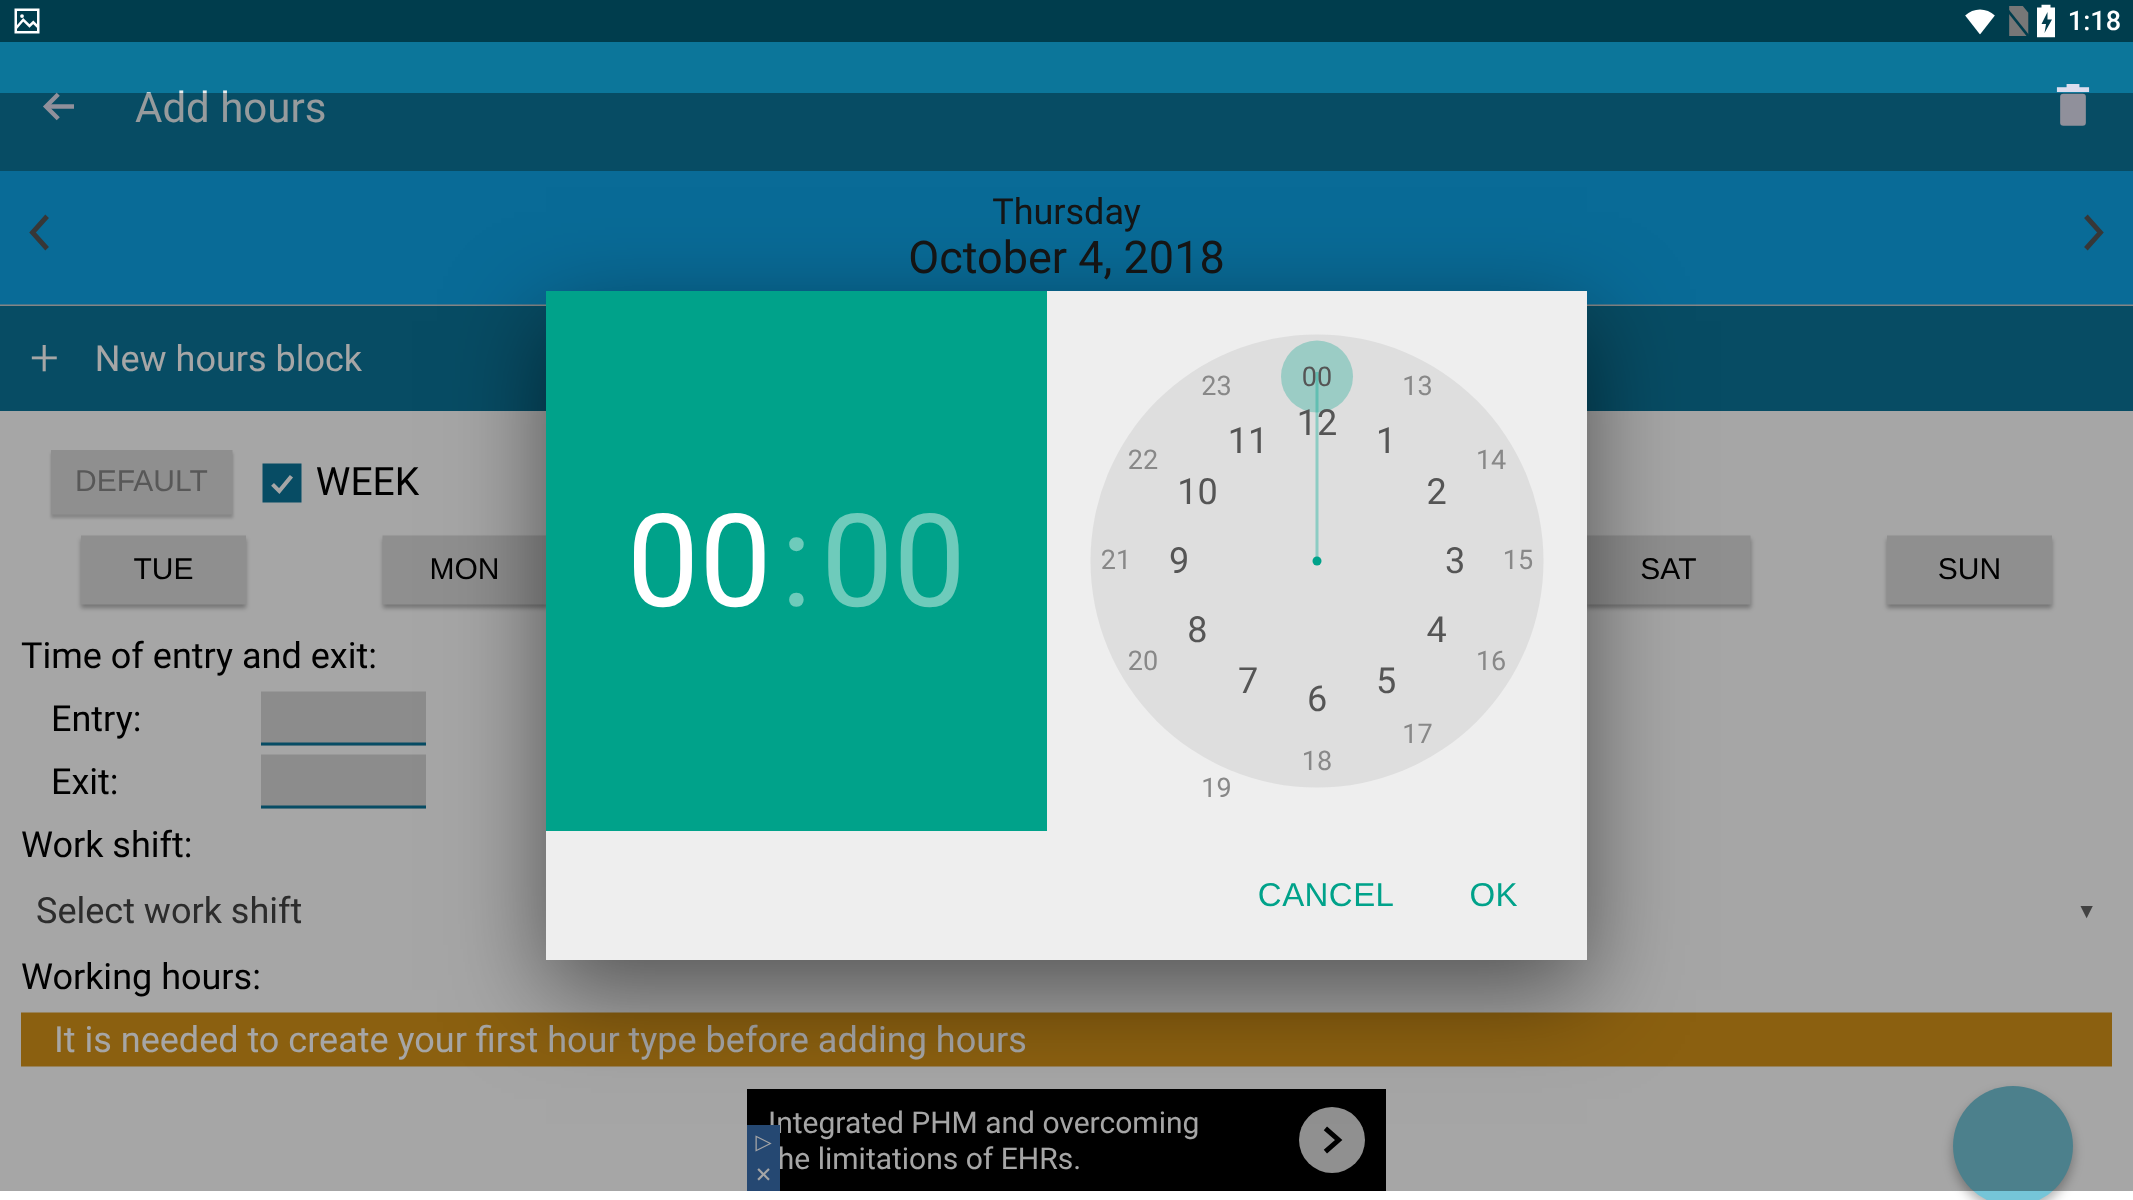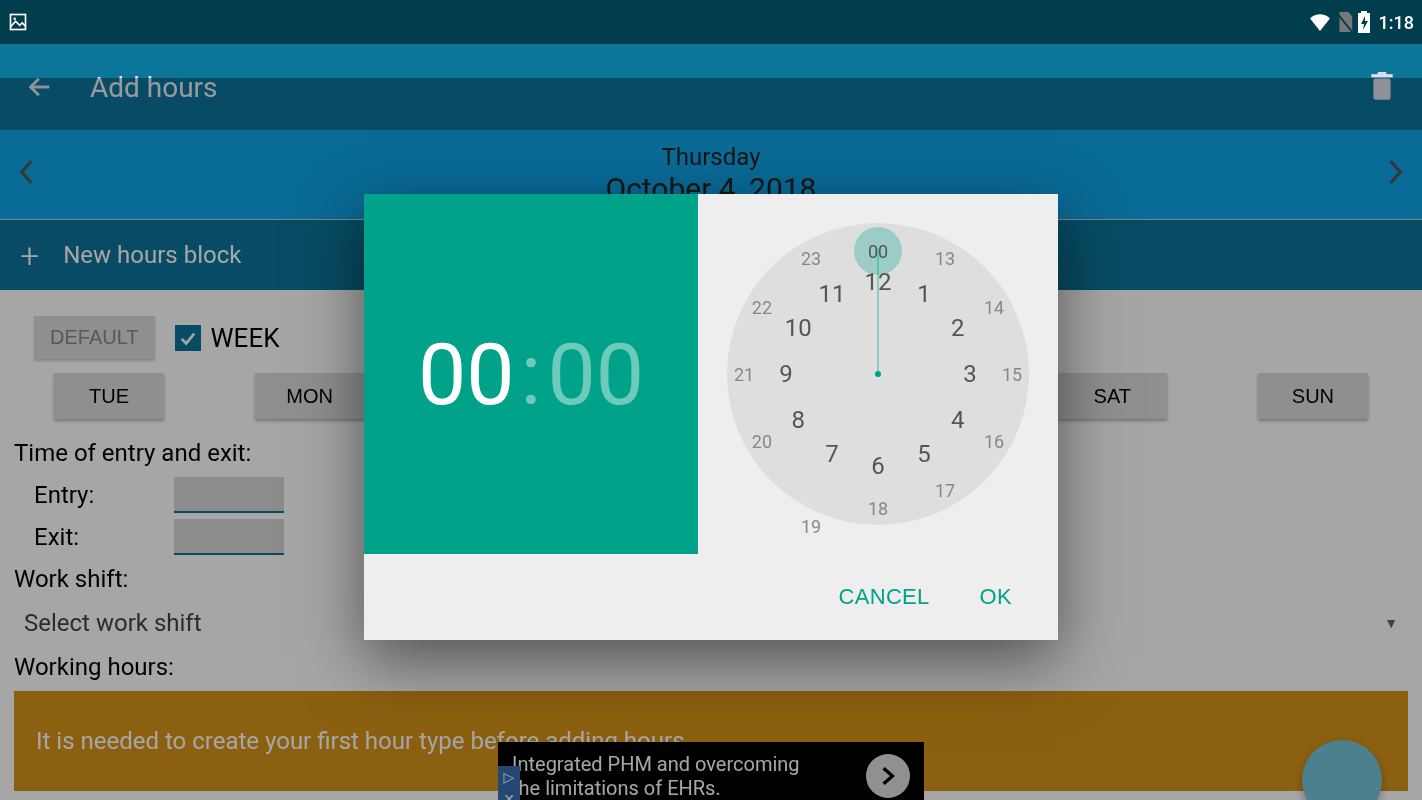--- a/index.html
+++ b/index.html
@@ -1,19 +1,19 @@
 <!DOCTYPE html>
 <html><head>
 <meta charset="utf-8">
 <style>
   * { box-sizing: border-box; margin: 0; padding: 0; }
   html, body { width: 1422px; height: 800px; overflow: hidden; font-family: Roboto, Arial, sans-serif; background: #fff; }
   
   
-  .status-bar { height: 44px; background: #003d4d; color: #fff; display: flex; align-items: center; justify-content: space-between; padding: 0 8px; font-size: 18px; font-weight: 500;}
+  .status-bar { height: 28px; background: #003d4d; color: #fff; display: flex; align-items: center; justify-content: space-between; padding: 0 8px; font-size: 18px; font-weight: 500;}
   .status-left svg { display:block; }
   .status-right { display: flex; align-items: center; gap: 4px; }
   .status-right svg { display:block; }
   
   
   .app-bar { height: 86px; background: #0c769a; display: flex; align-items: center; padding: 0 20px; color: #fff; }
   .back-arrow { width: 40px; display:flex; align-items:center; justify-content:center;}
   .app-title { font-size: 28px; margin-left: 30px; color:#e8eff2;}
   .spacer { flex: 1; }
   .delete-icon { width:40px; display:flex; justify-content:center;}
@@ -41,21 +41,21 @@
   .day-btn { width: 110px; height: 46px; background: #dcdcdc; border:none; font-size: 20px; box-shadow: 0 2px 3px rgba(0,0,0,0.3);}
   
   .label-big { font-size: 24px; margin: 10px 0; }
   .field-row { display: flex; align-items: center; gap: 20px; margin: 6px 0 6px 20px;}
   .field-label { font-size: 24px; width: 120px;}
   .field-input { width: 110px; height: 36px; background: #d8d8d8; border:none; border-bottom: 2px solid #0c769a;}
   
   .select-row { display:flex; align-items:center; justify-content:space-between; padding:6px 10px; font-size:24px; color:#444;}
   .dropdown-arrow { font-size:14px; color:#666;}
   
-  .warning-banner { background: #d6941a; color:#fff; font-size:24px; padding: 36px 22px; margin-top:4px;}
+  .warning-banner { background: #d6941a; color:#fff; font-size:24px; padding: 4px 22px; margin-top:4px;}
   
   .ad-banner { position:absolute; bottom:0; left:50%; transform:translateX(-50%); width:426px; height:68px; background:#000; color:#fff; display:flex; align-items:center; padding:0 14px; font-size:20px;}
   .ad-text { flex:1; line-height:1.2;}
   .ad-arrow { width:44px; height:44px; border-radius:50%; background:#ddd; display:flex; align-items:center; justify-content:center; color:#000;}
   .ad-close { position:absolute; left:0; bottom:0; width:22px; height:22px; background:#3a6fb0; color:#fff; font-size:14px; display:flex; align-items:center; justify-content:center;}
   .ad-tri { position:absolute; left:0; bottom:22px; width:22px; height:22px; background:#3a6fb0; color:#fff; font-size:14px; display:flex; align-items:center; justify-content:center;}
   
   .fab { position:absolute; right:40px; bottom:-10px; width:80px; height:80px; border-radius:50%; background:#75c5d8; box-shadow:0 4px 8px rgba(0,0,0,0.3);}
   
   

